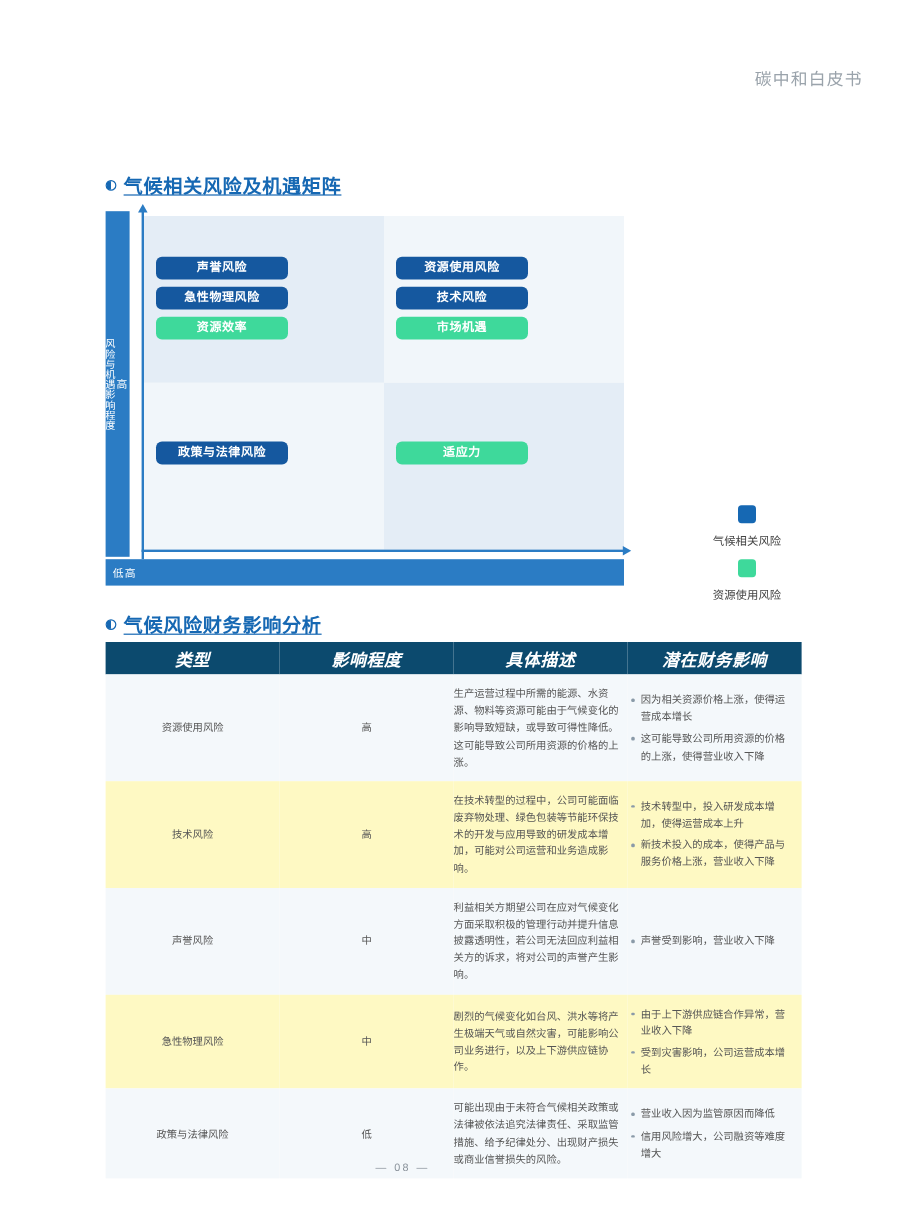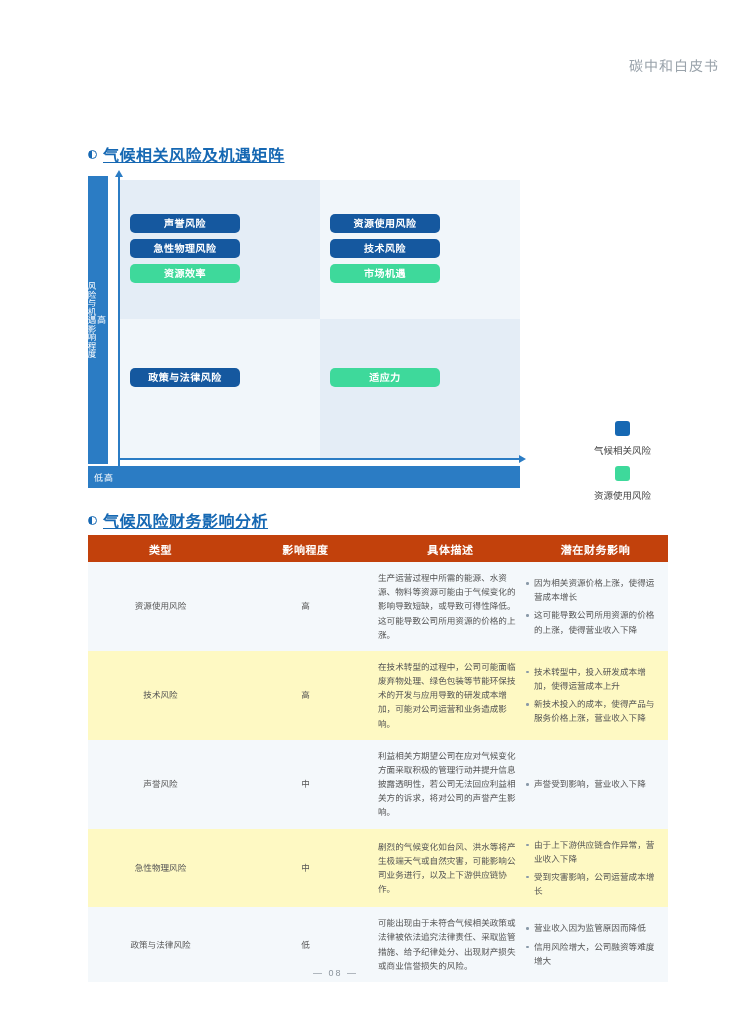--- a/index.html
+++ b/index.html
@@ -224,28 +224,29 @@
     width: 580px;
   }
   table.finance {
     width: 580px;
     border-collapse: collapse;
     table-layout: fixed;
     font-size: 8.6px;
     color: #555;
   }
   table.finance thead th {
-    background: #c2410c;
+    background: #0c4a6e;
     color: #ffffff;
-    font-size: 11px;
+    font-size: 14px;
     font-weight: bold;
     height: 25px;
     letter-spacing: .6px;
     text-align: center;
     vertical-align: middle;
+    font-style: italic;
   }
   table.finance tbody td {
     vertical-align: middle;
     padding: 9px 0;
     line-height: 1.65;
   }
   table.finance tbody tr.odd  td { background: #f4f8fb; }
   table.finance tbody tr.even td { background: #fef9c3; }
   td.c-type {
     width: 84px;

